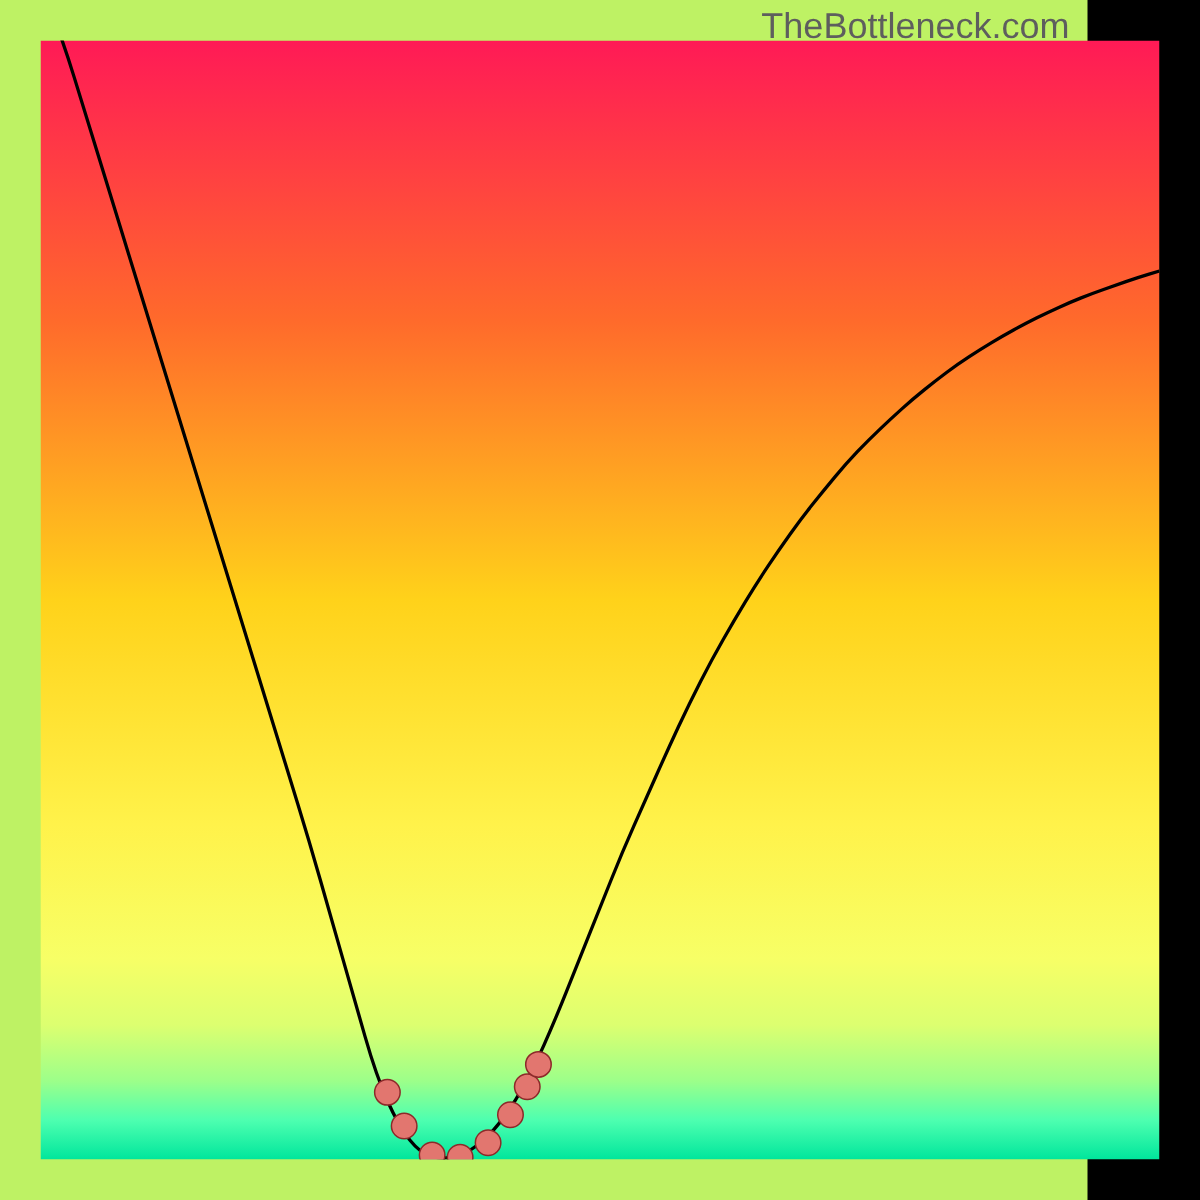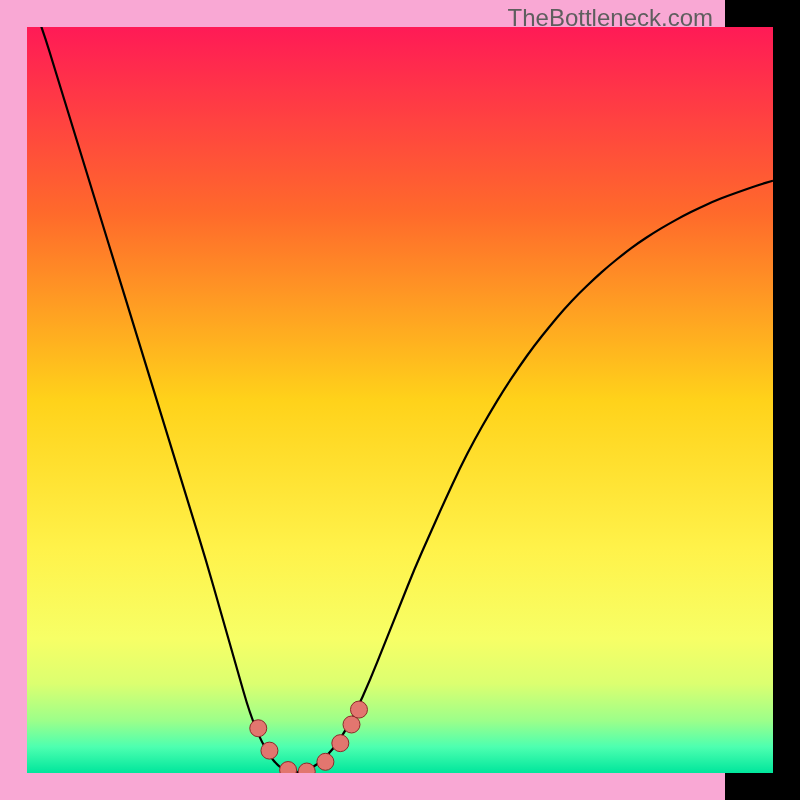--- a/index.html
+++ b/index.html
@@ -10,21 +10,21 @@
     background: #000;
     overflow: hidden;
     font-family: Arial, Helvetica, sans-serif;
   }
   .frame {
     position: absolute;
     left: 0;
     top: 0;
     width: 725px;
     height: 800px;
-    background: #f9a8d4;
+    background: #bef264;
   }
   .plot-area {
     position: absolute;
     left: 27px;
     top: 27px;
     width: 746px;
     height: 746px;
   }
   .watermark {
     position: absolute;

